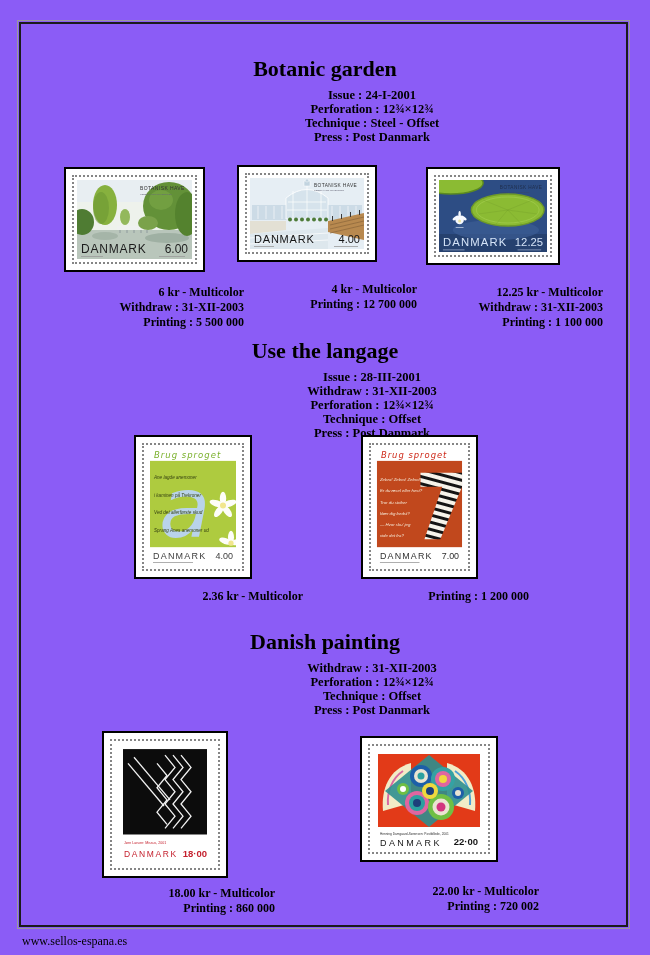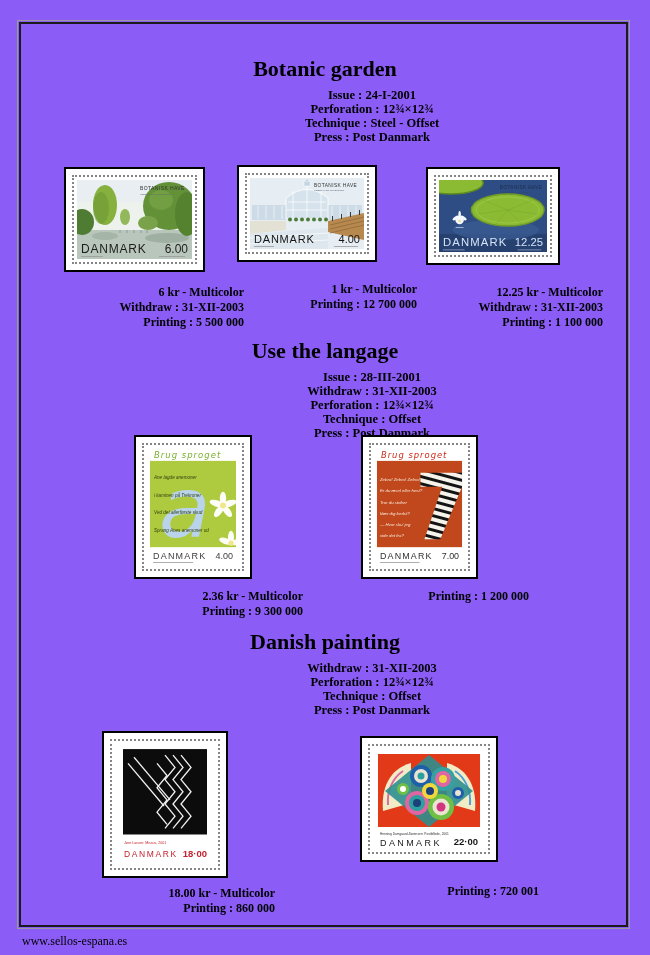--- a/index.html
+++ b/index.html
@@ -173,21 +173,21 @@
       </svg>
     </div>
   </div>
 
   <div class="caption" style="left:24px;top:285px">
     <div>6 kr - Multicolor</div>
     <div>Withdraw : 31-XII-2003</div>
     <div>Printing : 5 500 000</div>
   </div>
   <div class="caption" style="left:197px;top:282px">
-    <div>1 kr - Multicolor</div>
+    <div>4 kr - Multicolor</div>
     <div>Printing : 12 700 000</div>
   </div>
   <div class="caption" style="left:383px;top:285px">
     <div>12.25 kr - Multicolor</div>
     <div>Withdraw : 31-XII-2003</div>
     <div>Printing : 1 100 000</div>
   </div>
 
   <div class="sec-title" style="top:338px">Use the langage</div>
   <div class="sec-details" style="top:370px">
@@ -262,21 +262,20 @@
         </g>
         <text x="6" y="112" font-size="9" letter-spacing="1.2" fill="#2e2e2e">DANMARK</text>
         <text x="86" y="112" font-size="9" text-anchor="end" fill="#2e2e2e">7.00</text>
         <rect x="6" y="115" width="40" height="0.8" fill="#9a9a9a"></rect>
       </svg>
     </div>
   </div>
 
   <div class="caption" style="left:83px;top:589px">
     <div>2.36 kr - Multicolor</div>
-    <div>Printing : 9 300 000</div>
   </div>
   <div class="caption" style="left:309px;top:589px">
     <div>Printing : 1 200 000</div>
   </div>
 
   <div class="sec-title" style="top:629px">Danish painting</div>
   <div class="sec-details" style="top:661px">
     <div>Withdraw : 31-XII-2003</div>
     <div>Perforation : 12¾×12¾</div>
     <div>Technique : Offset</div>
@@ -343,18 +342,19 @@
         <text x="105" y="96" font-size="9.5" font-weight="bold" text-anchor="end" fill="#161616">22·00</text>
       </svg>
     </div>
   </div>
 
   <div class="caption" style="left:55px;top:886px">
     <div>18.00 kr - Multicolor</div>
     <div>Printing : 860 000</div>
   </div>
   <div class="caption" style="left:319px;top:884px">
-    <div>Printing : 720 001</div>
+    <div>22.00 kr - Multicolor</div>
+    <div>Printing : 720 002</div>
   </div>
 
   <div class="footer-left">www.sellos-espana.es</div>
   <div class="footer-right">2001-2</div>
 </div>
 
 </body></html>

